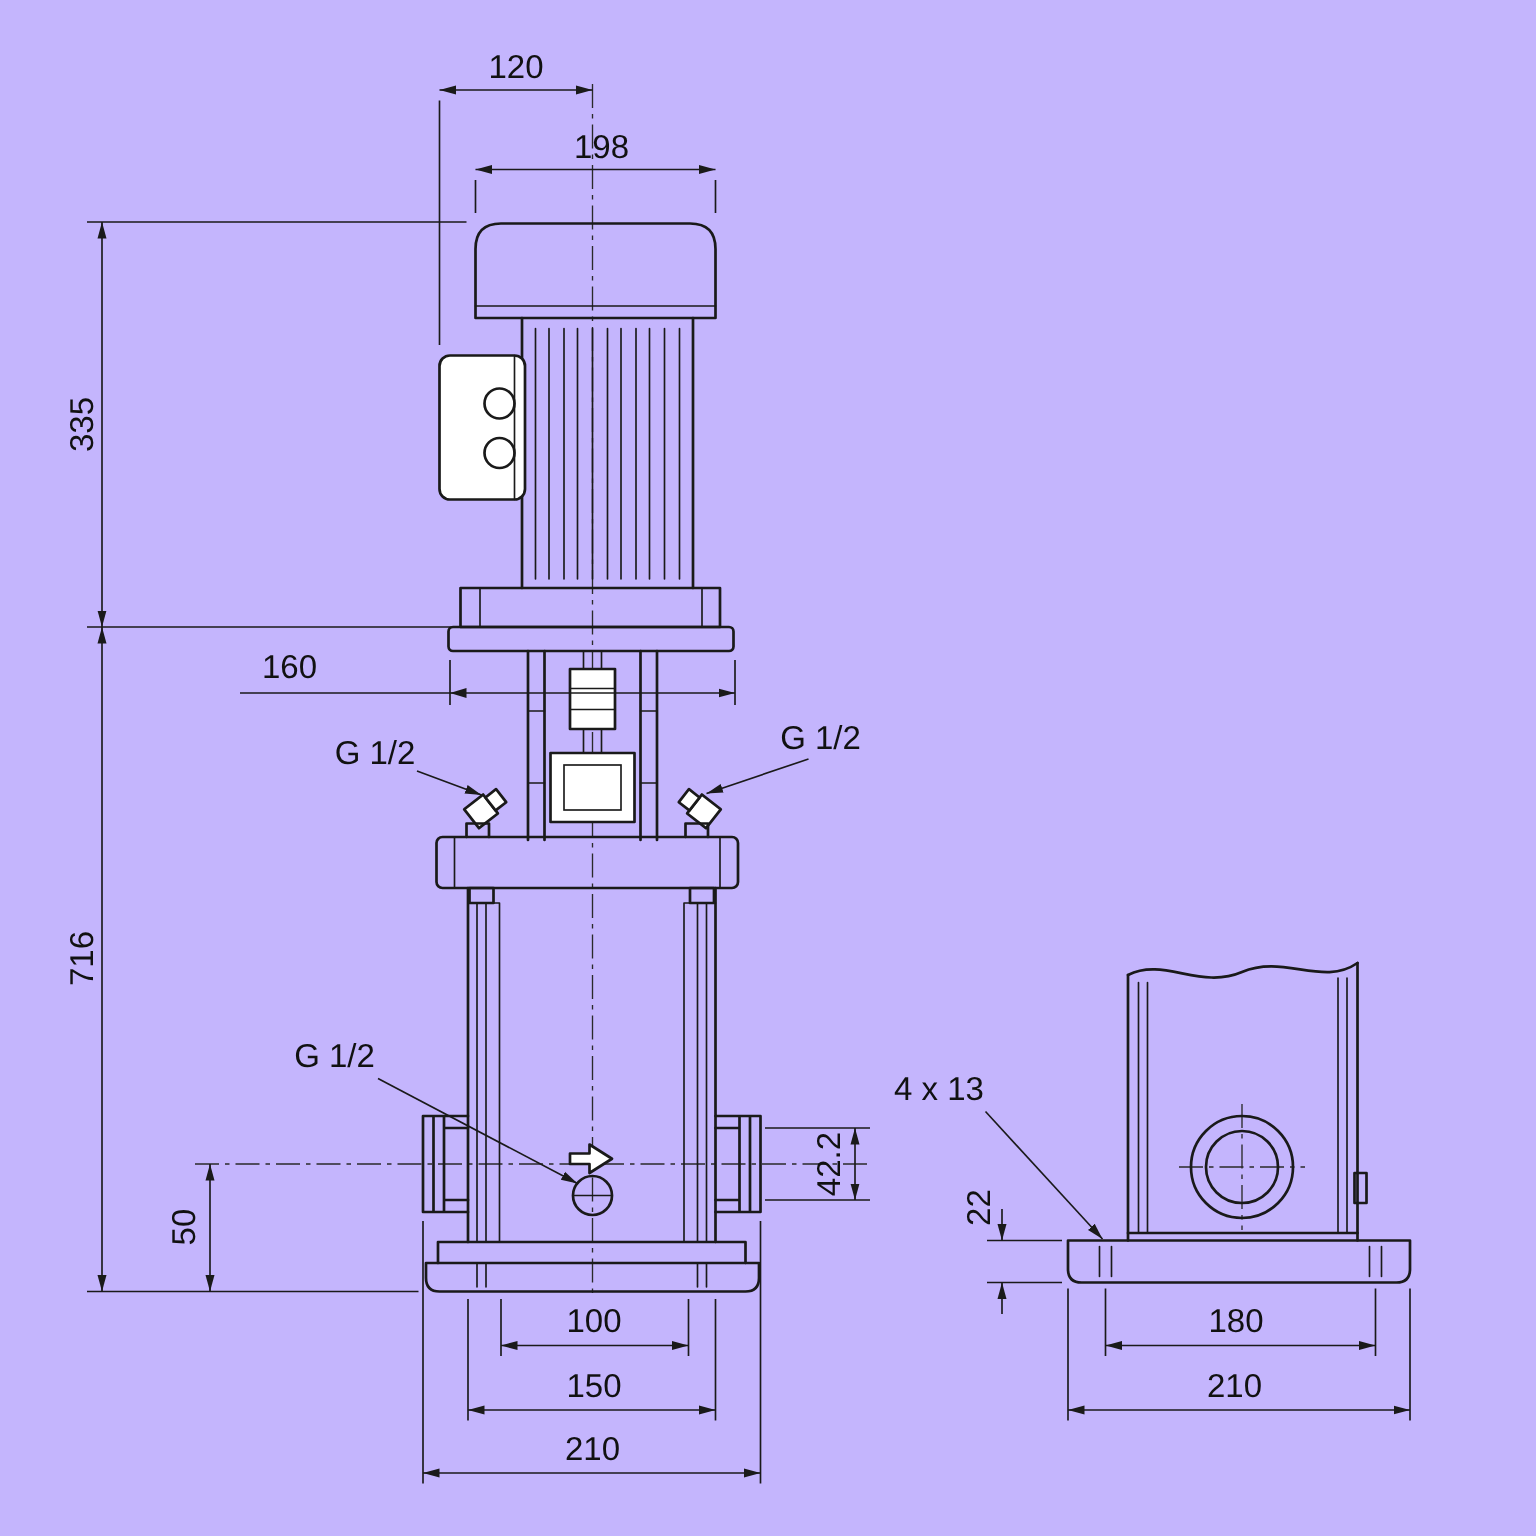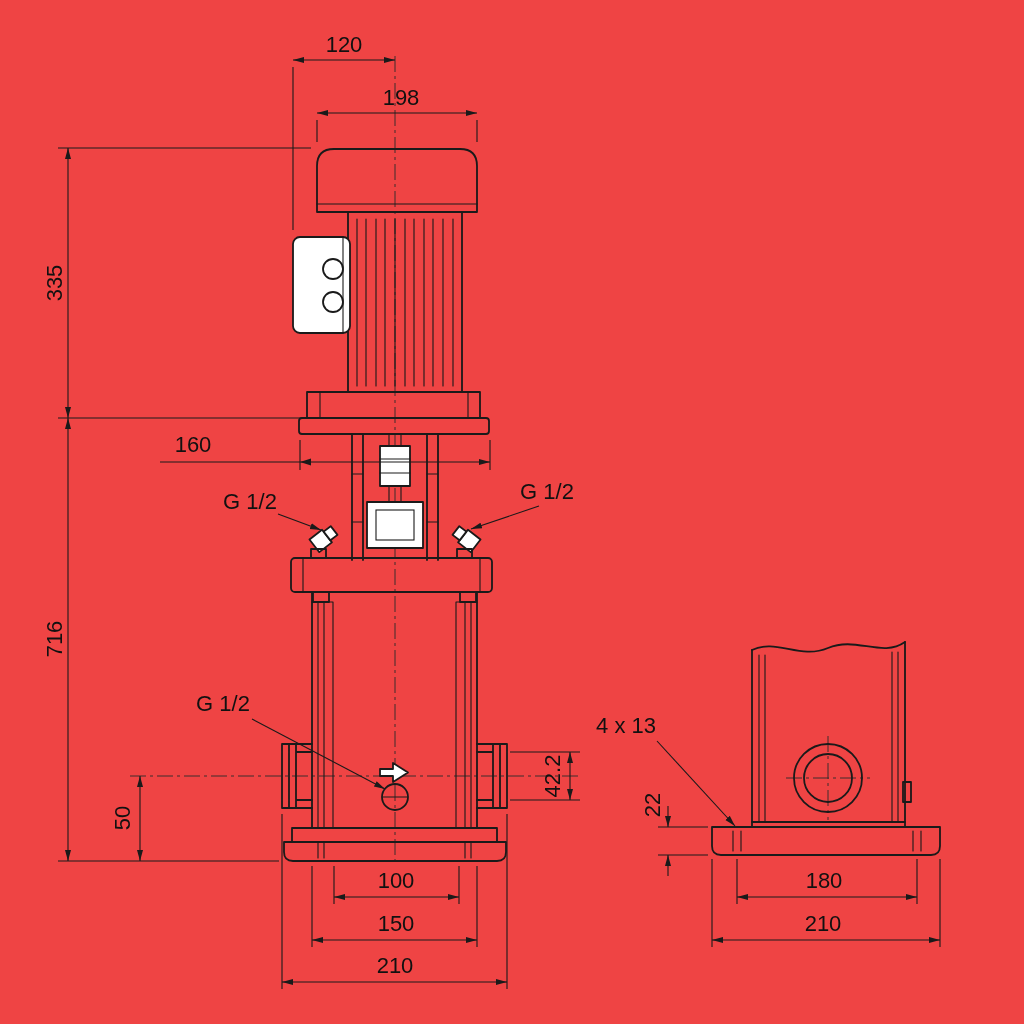--- a/index.html
+++ b/index.html
@@ -1,16 +1,16 @@
 <!DOCTYPE html>
 <html><head>
 <meta charset="utf-8">
 <style>
   html,body{margin:0;padding:0;background:#ffffff;}
-  .canvas{position:relative;width:1024px;height:1024px;background:#ef4444;overflow:hidden;}
+  .canvas{position:relative;width:1024px;height:1024px;background:#c4b5fd;overflow:hidden;}
   svg{display:block;}
   .ol{fill:none;stroke:#1a1a1a;stroke-width:1.8;stroke-linecap:round;stroke-linejoin:round;}
   .olf{fill:#ffffff;stroke:#1a1a1a;stroke-width:1.8;stroke-linejoin:round;}
   .thin{fill:none;stroke:#1a1a1a;stroke-width:1.1;stroke-linecap:round;}
   .dim{fill:none;stroke:#1a1a1a;stroke-width:1.1;}
   .cl{fill:none;stroke:#2a2a2a;stroke-width:0.9;stroke-dasharray:16 4 3 4;}
   .dimtext{font:22px "Liberation Sans", sans-serif;fill:#111111;}
   .arrhead{fill:#1a1a1a;stroke:none;}
 </style>
 </head>

